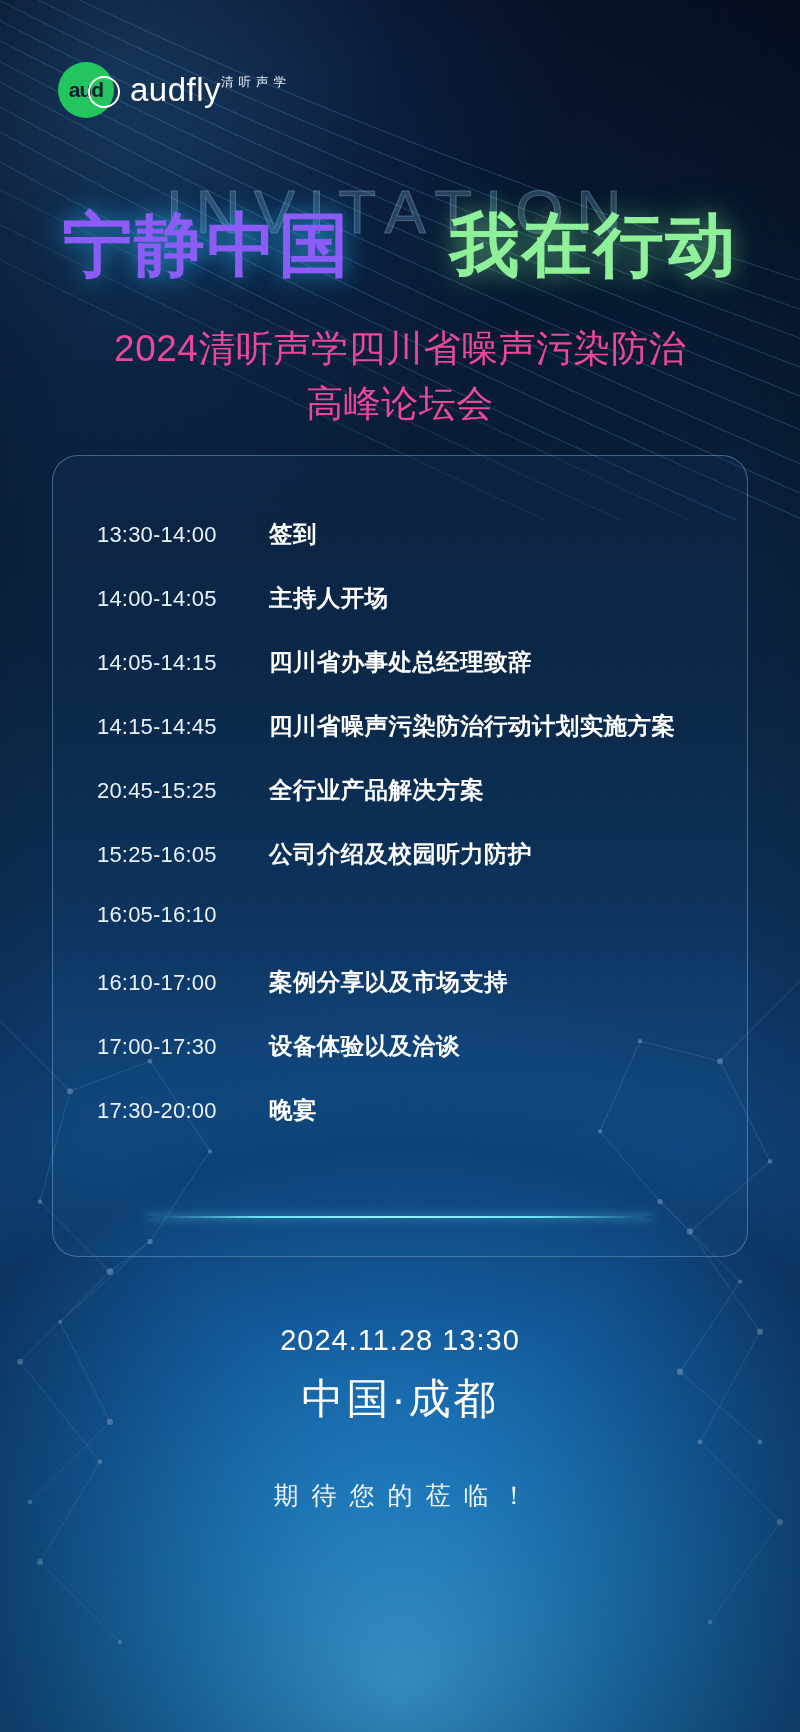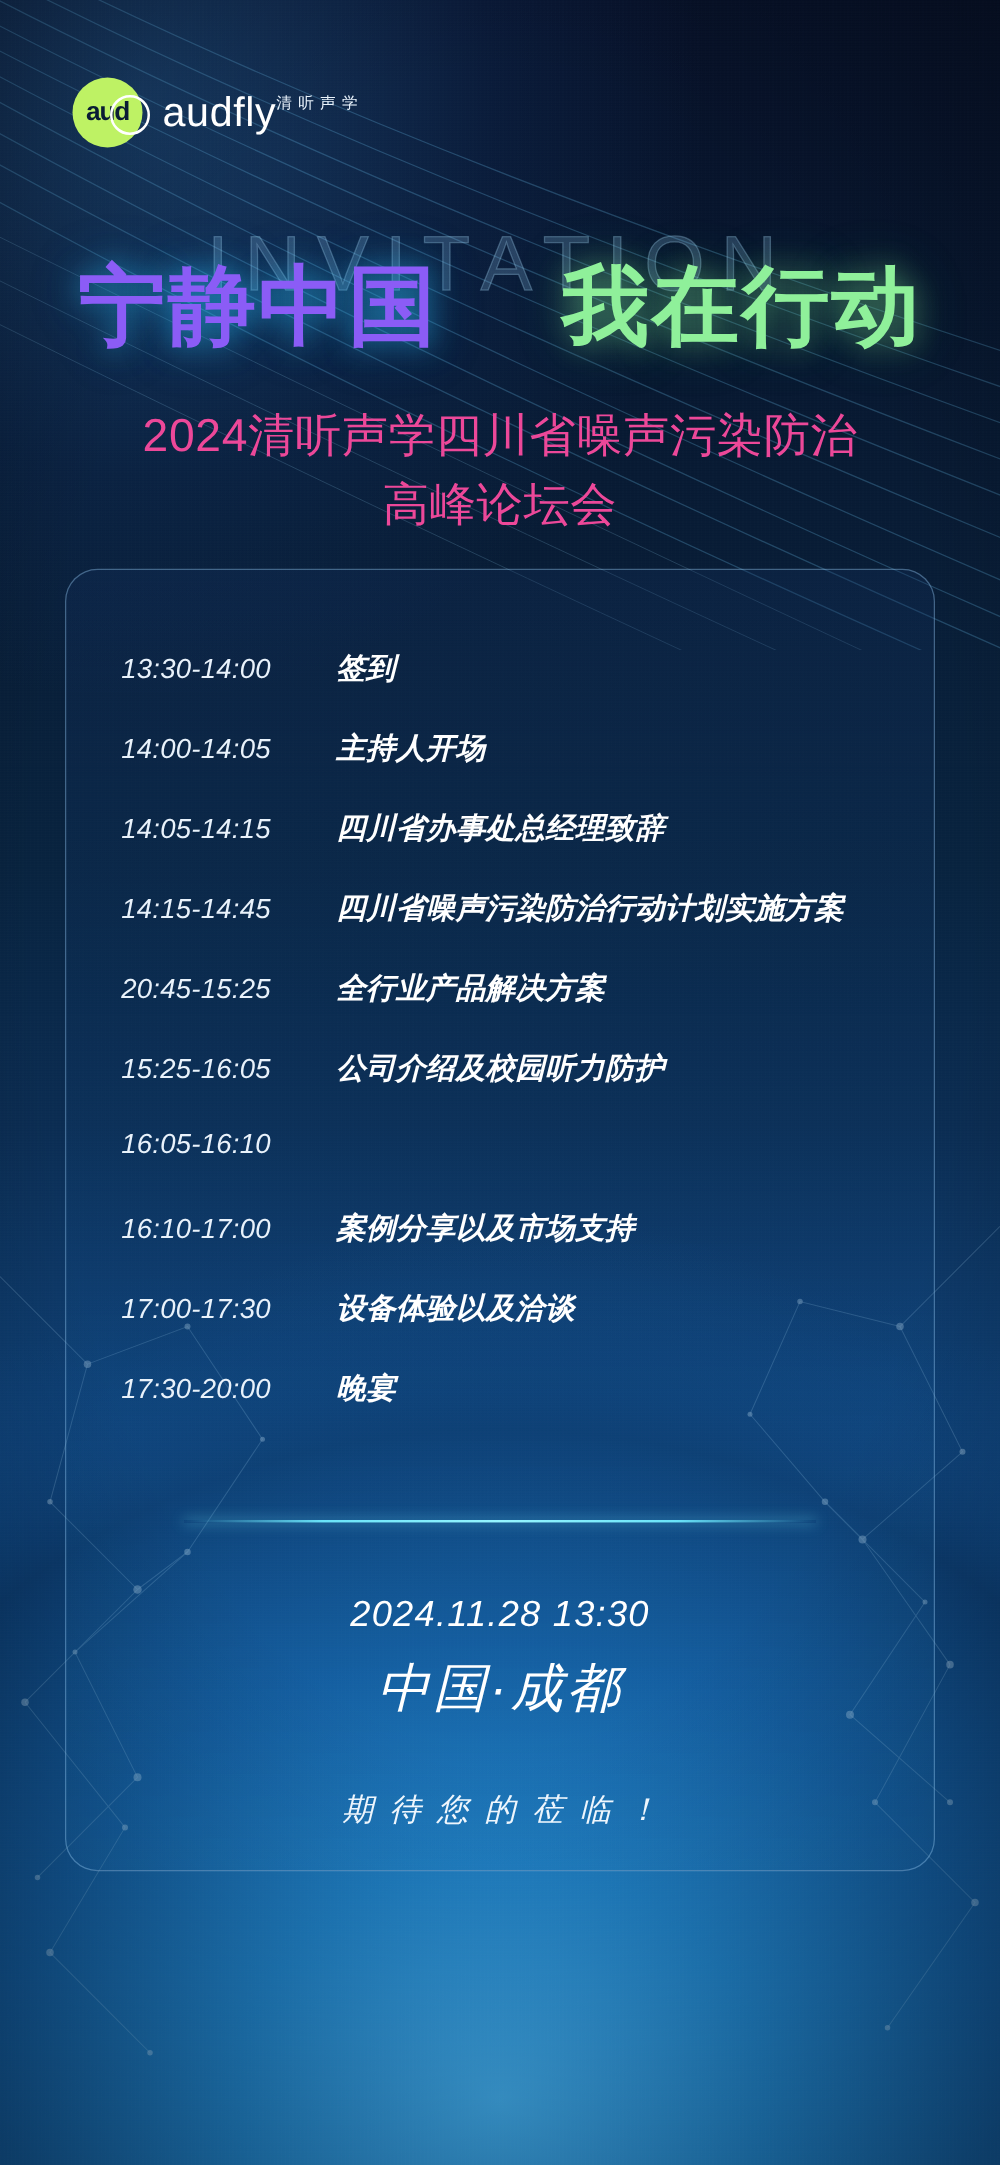--- a/index.html
+++ b/index.html
@@ -80,21 +80,21 @@
     display: flex;
     align-items: center;
     gap: 16px;
     z-index: 6;
   }
   .logo-mark {
     position: relative;
     width: 56px;
     height: 56px;
     border-radius: 50%;
-    background: #bef264;
+    background: #22c55e;
     flex: 0 0 auto;
   }
   .logo-mark .mark-text {
     position: absolute;
     inset: 0;
     display: flex;
     align-items: center;
     justify-content: center;
     font-size: 21px;
     font-weight: 700;
@@ -182,32 +182,31 @@
     letter-spacing: .5px;
   }
   .subtitle div { white-space: nowrap; }
 
   
   .card {
     position: absolute;
     left: 52px;
     top: 455px;
     width: 696px;
-    height: 1042px;
+    height: 802px;
     box-sizing: border-box;
     border: 1px solid rgba(150,200,240,0.40);
     border-radius: 26px;
     background: linear-gradient(180deg,
         rgba(20,48,92,0.30) 0%,
         rgba(18,60,110,0.22) 35%,
         rgba(25,95,160,0.14) 62%,
         rgba(40,130,195,0.10) 82%,
         rgba(45,140,205,0.06) 100%);
     z-index: 5;
-    font-style: italic;
   }
 
   .agenda {
     position: absolute;
     left: 44px;
     top: 62px;
     right: 30px;
   }
   .agenda-row {
     display: flex;
@@ -242,21 +241,21 @@
       rgba(110,235,255,0.95) 22%,
       rgba(150,245,255,1) 50%,
       rgba(110,235,255,0.95) 78%,
       rgba(80,230,255,0) 100%);
     box-shadow: 0 0 10px rgba(120,235,255,0.8);
   }
 
   .footer {
     position: absolute;
     left: 0; right: 0;
-    top: 820px;
+    top: 868px;
     text-align: center;
   }
   .foot-datetime {
     color: #ffffff;
     font-size: 29px;
     font-weight: 400;
     letter-spacing: 1px;
     white-space: nowrap;
   }
   .foot-place {

